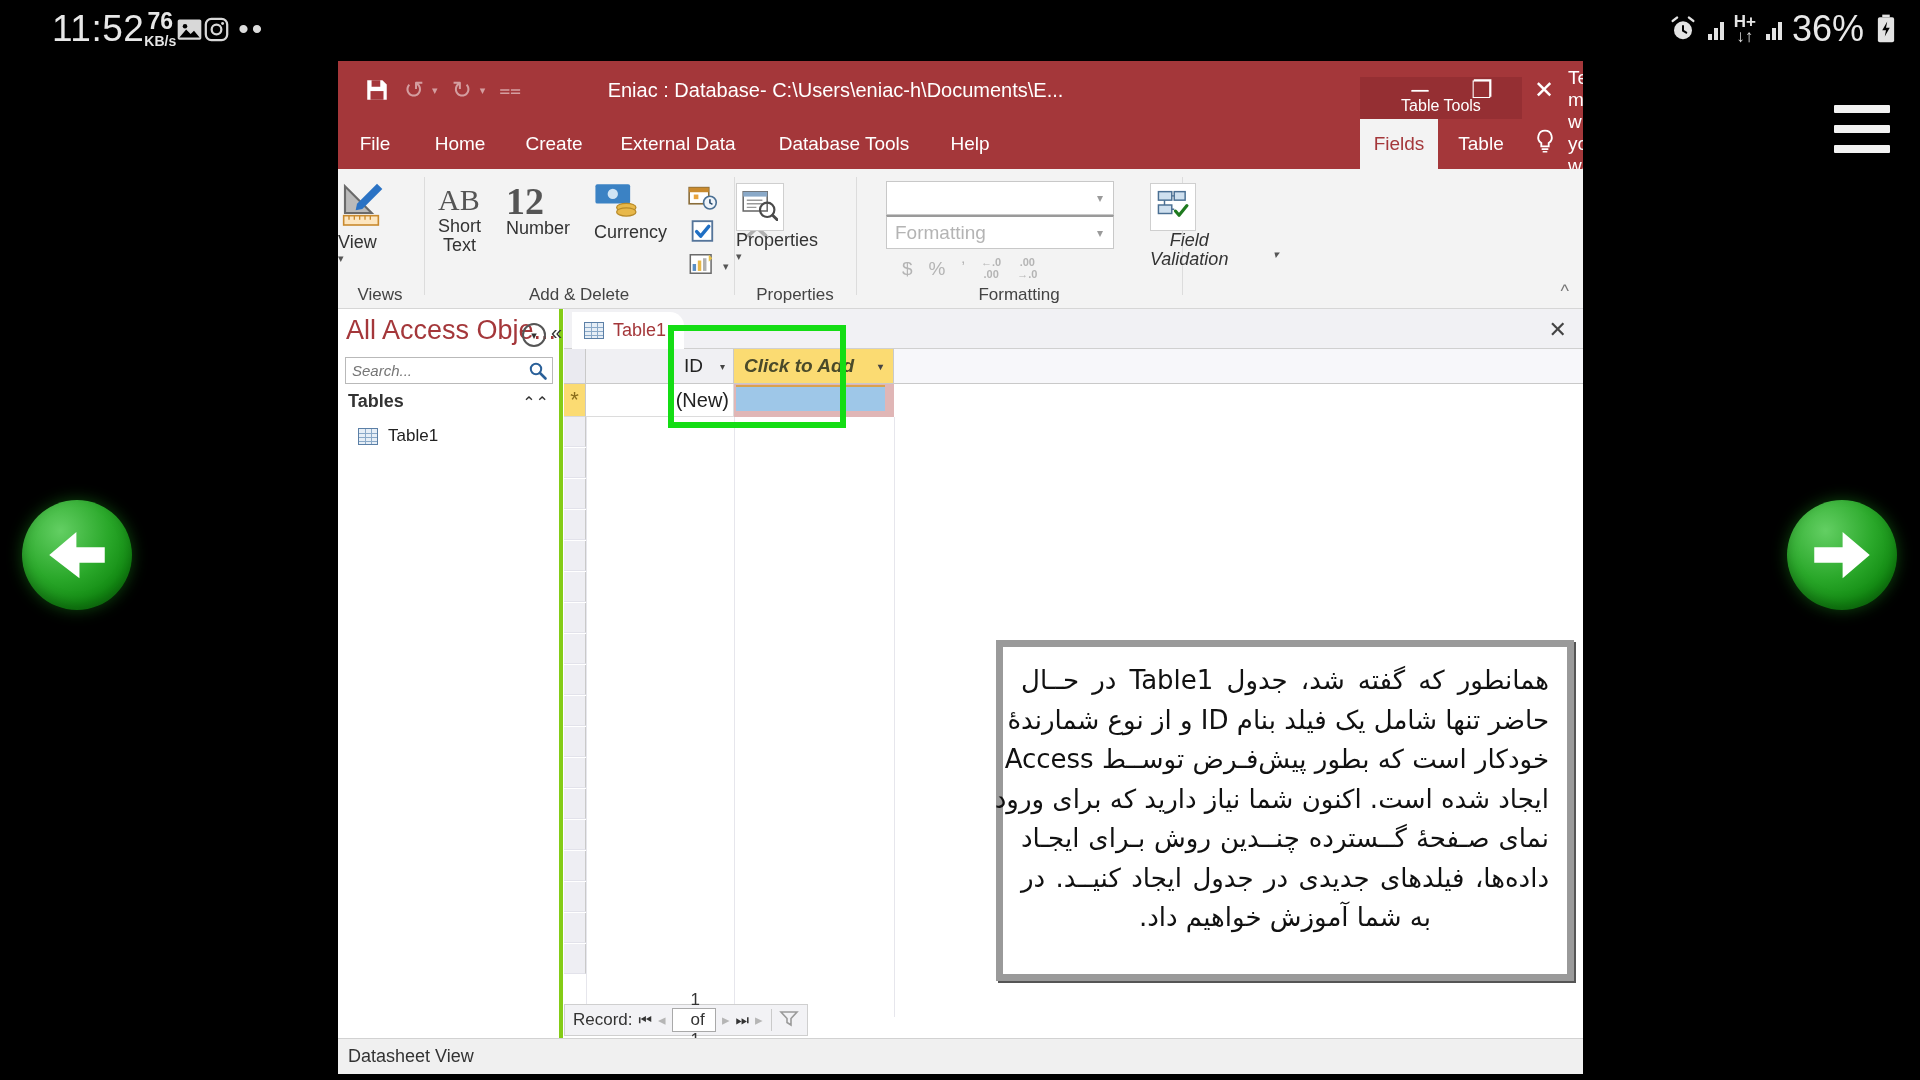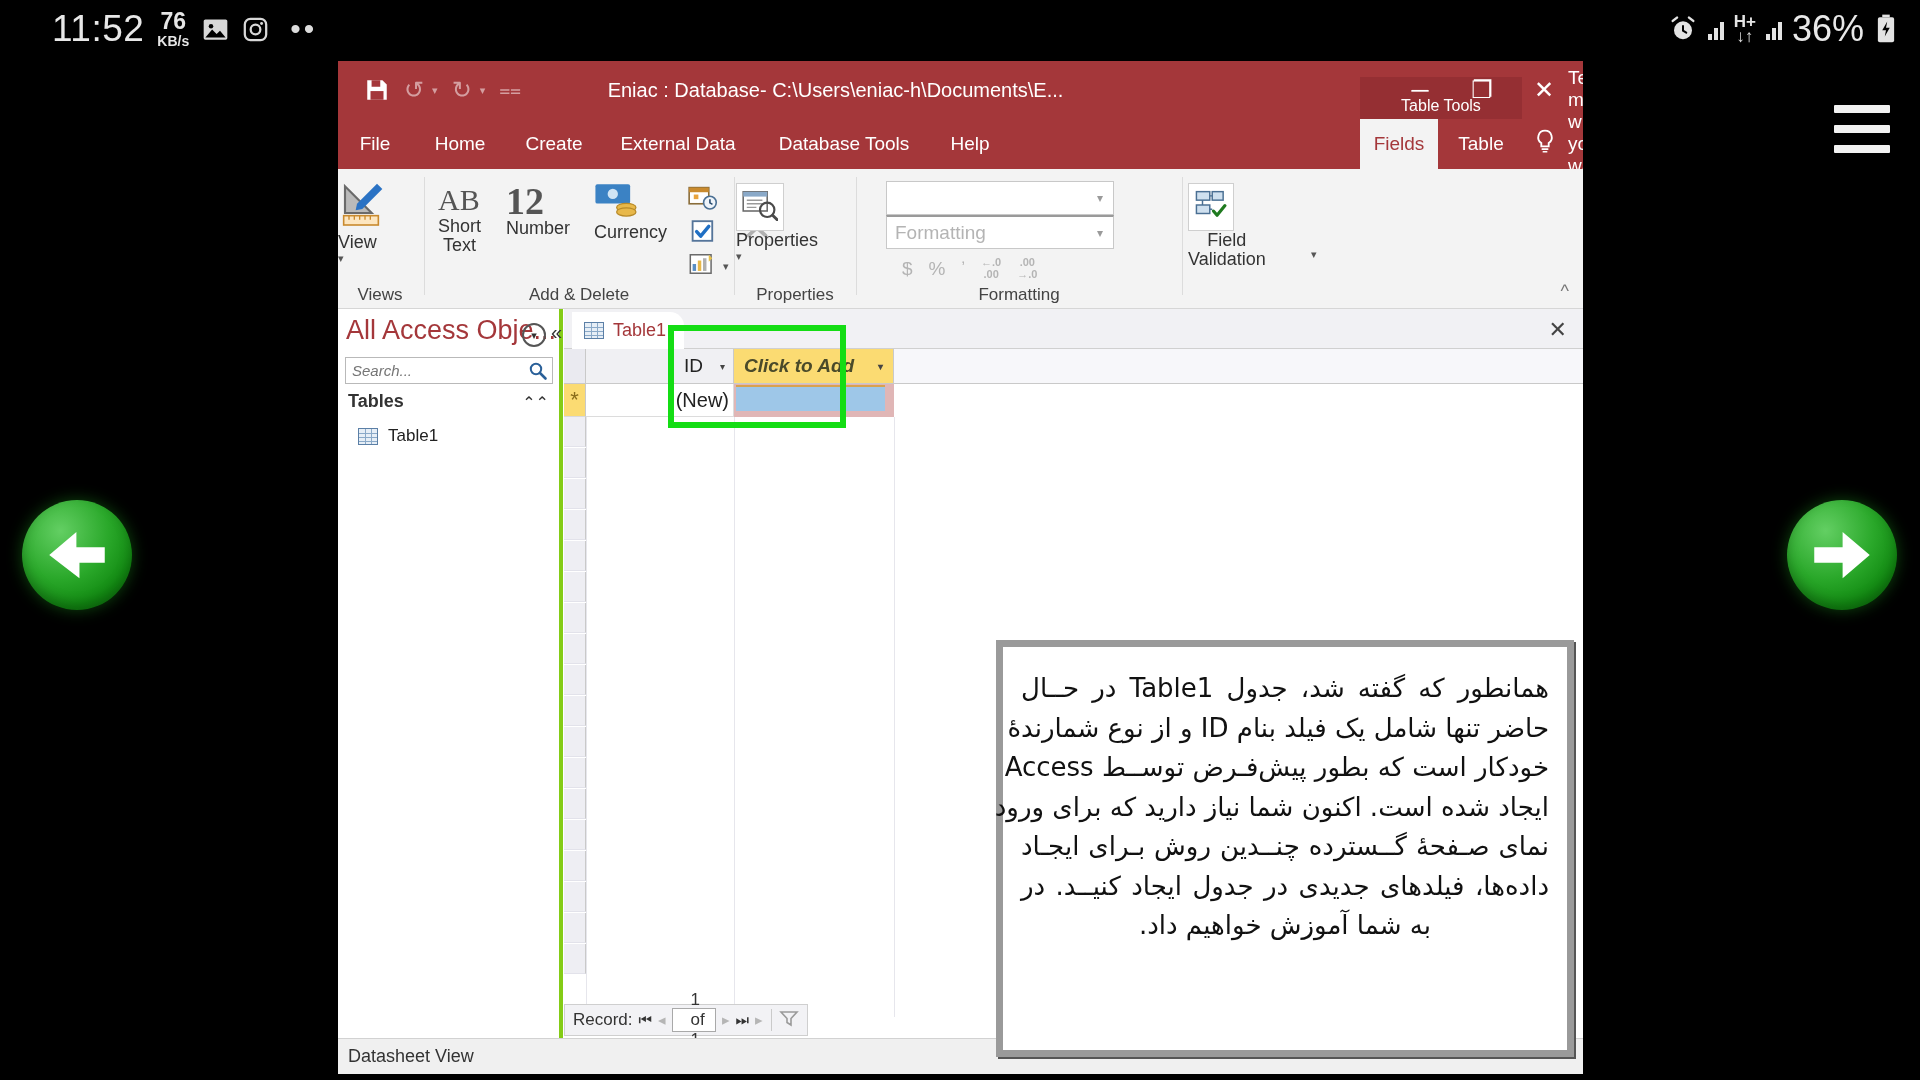--- a/index.html
+++ b/index.html
@@ -6,21 +6,21 @@
   html, body {
     width: 1920px; height: 1080px;
     background: #000;
     font-family: "Liberation Sans", sans-serif;
     overflow: hidden;
   }
   .screen { position: relative; width: 1920px; height: 1080px; background: #000; }
 
   
   .statusbar { position: absolute; left: 0; top: 0; width: 1920px; height: 58px; background: #000; }
-  .sb-left { position: absolute; left: 52px; top: 0; height: 58px; display: flex; align-items: center; gap: 13px; }
+  .sb-left { position: absolute; left: 52px; top: 0; height: 58px; display: flex; align-items: center; }
   .sb-clock { color: #e8e8e8; font-size: 37px; letter-spacing: .5px; font-family: "Liberation Sans", sans-serif; }
   .sb-net { display: flex; flex-direction: column; align-items: center; line-height: 1; color: #e6e6e6; }
   .sb-net .n1 { font-size: 23px; font-weight: 700; }
   .sb-net .n2 { font-size: 14px; font-weight: 700; margin-top: 1px; }
   .sb-ico { color: #dcdcdc; display:flex; align-items:center; }
   .sb-dots { color: #dcdcdc; font-size: 30px; letter-spacing: 3px; line-height: 0.4; margin-left: 8px;}
 
   .sb-right { position: absolute; right: 22px; top: 0; height: 58px; display: flex; align-items: center; gap: 10px; }
   .sb-batt { color: #e8e8e8; font-size: 36px; letter-spacing: 0px; }
   .hplus { display:flex; flex-direction:column; align-items:center; color:#e3e3e3; line-height:1; }
@@ -150,22 +150,22 @@
   .recnav .arrow.dim { color: #b5b5b5; }
   .recnav .box { width: 80px; height: 24px; border: 1px solid #a9a9a9; background: #fff; display:flex;
                  align-items:center; padding-left: 18px; font-size: 17px; }
   .recnav .sep { width: 1px; height: 22px; background: #cacaca; margin: 0 2px; }
 
   .statusrow { position: absolute; left: 0; bottom: 0; width: 1245px; height: 36px; background: #f0f0f0;
                border-top: 1px solid #d2d2d2; display: flex; align-items: center; padding-left: 10px;
                font-size: 18px; color: #333; }
 
   
-  .callout { position: absolute; left: 996px; top: 640px; width: 578px; height: 417px;
-             background: #ffffff; border: 7px solid #9a9a9a; box-shadow: 2px 2px 0 #555; padding: 22px 18px; }
+  .callout { position: absolute; left: 996px; top: 640px; width: 578px; height: 341px;
+             background: #ffffff; border: 7px solid #9a9a9a; box-shadow: 2px 2px 0 #555; padding: 14px 18px; }
   .callout .line { direction: rtl; text-align: justify; text-align-last: justify; font-size: 26px; color: #111;
                    font-family: "DejaVu Sans", sans-serif; line-height: 1.52; white-space: nowrap;}
   .callout .line.last { text-align-last: center; }
 
   
   .hl { position: absolute; border: 6px solid #14dd14; pointer-events: none; }
 </style>
 </head>
 <body>
 
@@ -412,21 +412,21 @@
             </span>
           <span style="display:flex;flex-direction:column;font-size:11px;line-height:1.05;align-items:center;">
               <b>.00</b>
               <b>→.0</b>
             </span>
         </div>
         <div class="rgroup-label">Formatting</div>
       </div>
       <div class="rsep" style="left:844px;"></div>
 
-      <div class="rgroup" style="left:850px;width:140px;">
+      <div class="rgroup" style="left:812px;width:140px;font-style:italic;">
         <div class="bigbtn" style="margin-top:14px;">
           <span style="border:1px solid #cfcfcf;background:#fff;padding:5px;">
             <svg width="34" height="32" viewBox="0 0 28 26">
                 <rect x="2" y="2" width="11" height="7" fill="#cfe0ef" stroke="#4a6f93" stroke-width="1.2"></rect>
                 <rect x="15" y="2" width="9" height="7" fill="#cfe0ef" stroke="#4a6f93" stroke-width="1.2"></rect>
                 <rect x="2" y="13" width="11" height="7" fill="#cfe0ef" stroke="#4a6f93" stroke-width="1.2"></rect>
                 <path d="M7 9v4M13 5.5h2M13 16.5h2" stroke="#4a6f93" stroke-width="1.2"></path>
                 <path d="M16 18l3 3.5 6.5-8" stroke="#1f7a1f" stroke-width="2.6" fill="none" stroke-linecap="round" stroke-linejoin="round"></path>
               </svg>
           </span>

